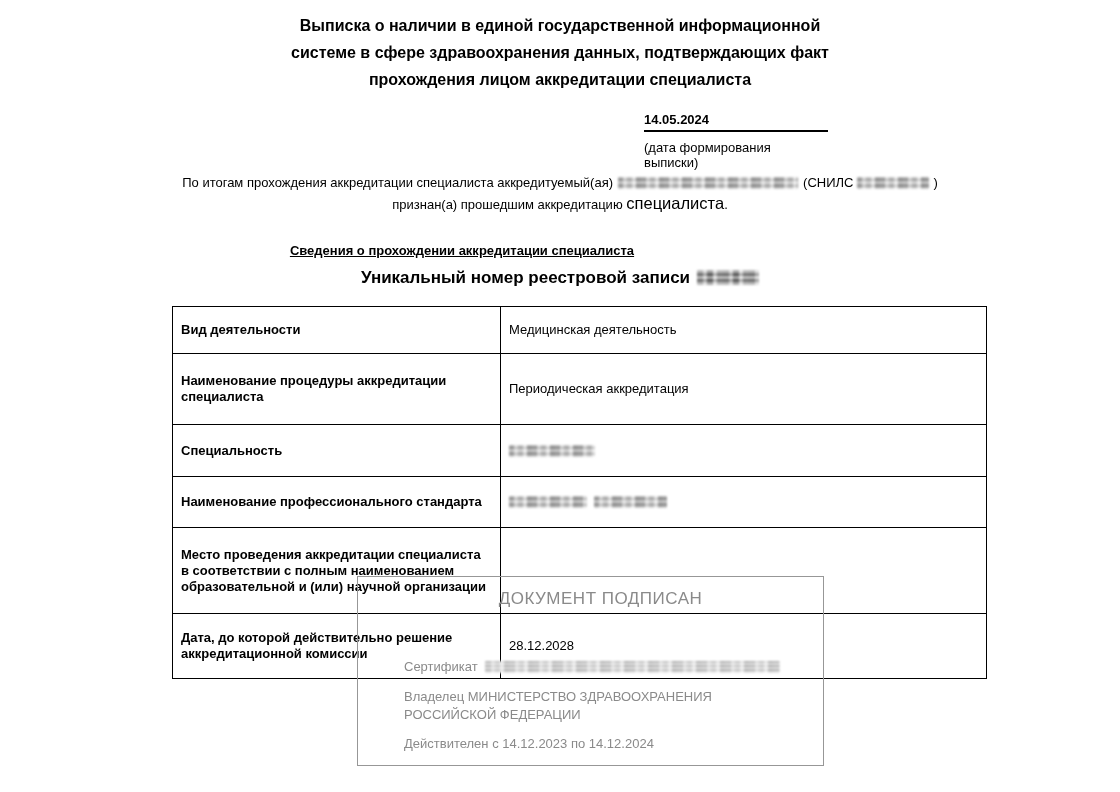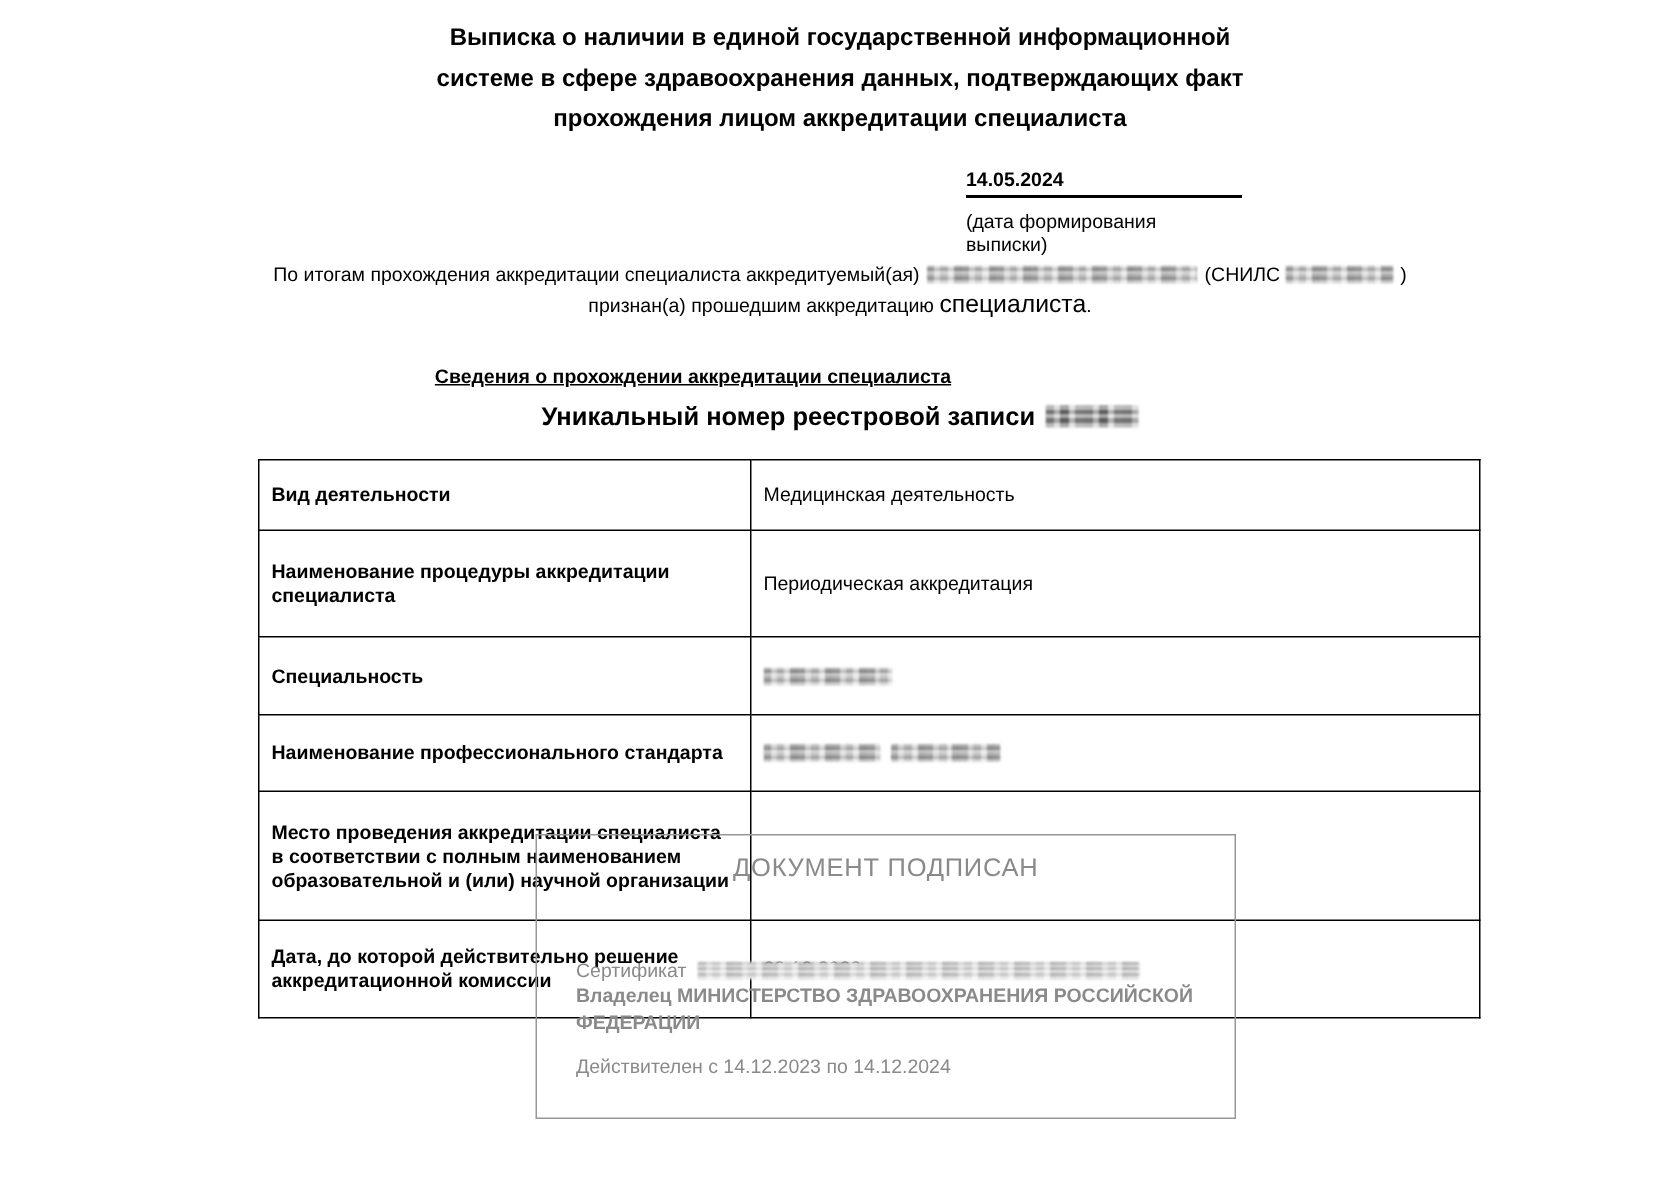--- a/index.html
+++ b/index.html
@@ -48,26 +48,26 @@
   .redact-strong{height:15px;vertical-align:-2px;
     background:
       repeating-linear-gradient(0deg, rgba(255,255,255,0.40) 0 3px, rgba(0,0,0,0.18) 3px 6px),
       repeating-linear-gradient(90deg, #8a8a8a 0 6px, #cccccc 6px 10px, #6f6f6f 10px 16px, #d8d8d8 16px 20px, #909090 20px 26px);}
   .redact-light{
     background:
       repeating-linear-gradient(0deg, rgba(255,255,255,0.50) 0 2px, rgba(0,0,0,0.06) 2px 4px),
       repeating-linear-gradient(90deg, #c3c3c3 0 6px, #e4e4e4 6px 10px, #cfcfcf 10px 15px, #eeeeee 15px 19px, #bdbdbd 19px 24px);}
 
   
-  .sig-box{position:absolute;left:357px;top:556px;width:467px;height:190px;
-    border:1px solid #979797;color:#8a8a8a;box-sizing:border-box;}
+  .sig-box{position:absolute;left:357px;top:576px;width:467px;height:190px;
+    border:1px solid #979797;color:#8a8a8a;box-sizing:border-box;padding-left:20px;}
   .sig-h1{margin-top:12px;text-align:center;font-size:17px;line-height:20px;letter-spacing:0.5px;}
   .sig-h2{margin-top:17px;text-align:center;font-size:17px;line-height:20px;letter-spacing:0.5px;}
   .sig-details{margin:49px 24px 0 26px;font-size:13px;line-height:17px;}
-  .sig-owner{line-height:18px;max-width:436px;font-weight:bold;}
+  .sig-owner{margin-top:13px;line-height:18px;max-width:436px;}
   .sig-validity{margin-top:11px;}
 </style>
 </head>
 <body>
 
 <div class="page">
 
   <div class="doc-title">
     <div>Выписка о наличии в единой государственной информационной</div>
     <div>системе в сфере здравоохранения данных, подтверждающих факт</div>

